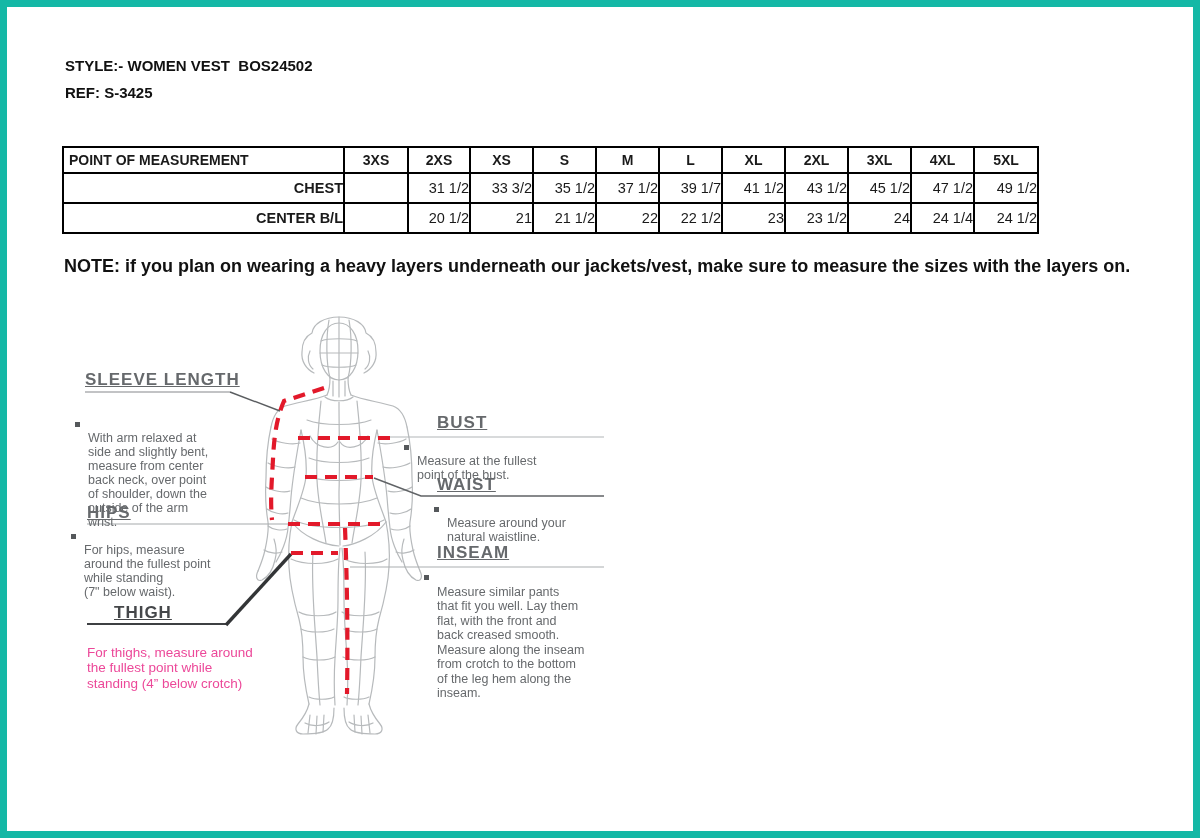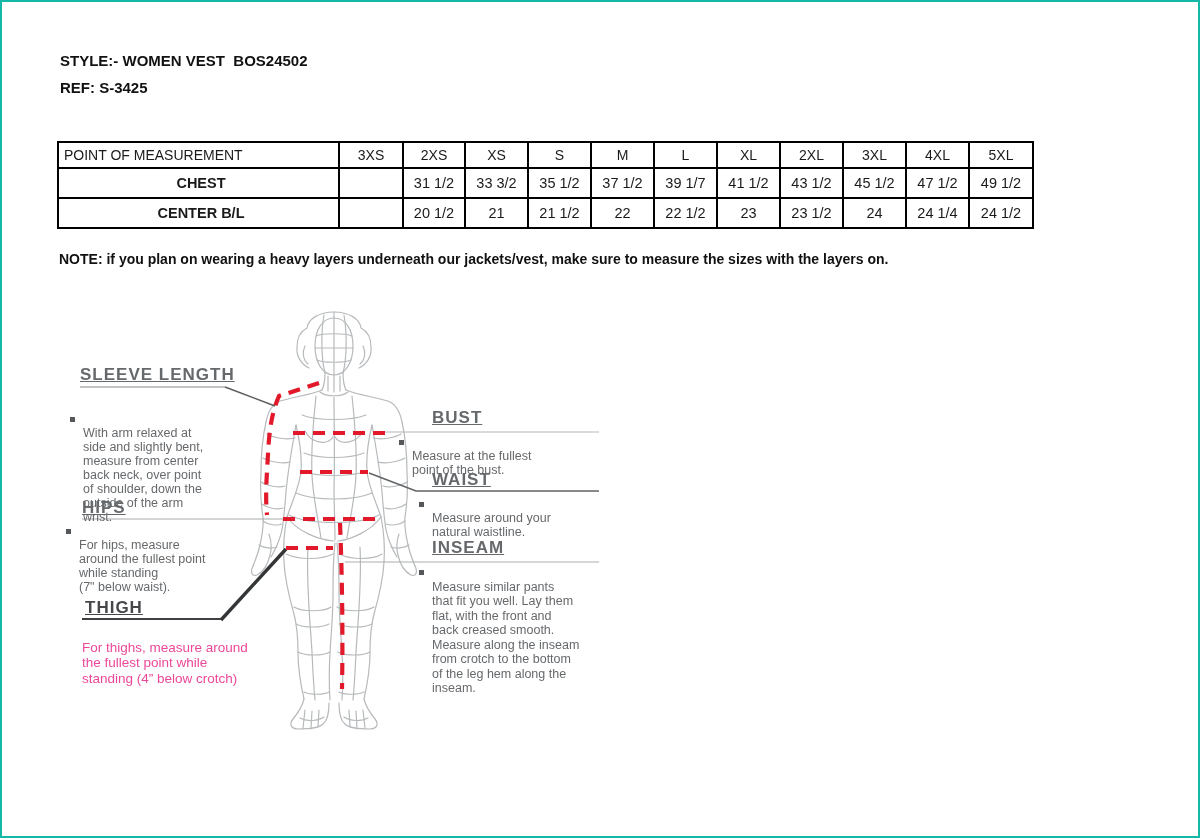--- a/index.html
+++ b/index.html
@@ -1,42 +1,42 @@
 <!DOCTYPE html>
 <html><head>
 <meta charset="utf-8">
 <style>
   html,body{margin:0;padding:0;background:#e8e8e8;}
   .page{
     position:relative;width:1200px;height:838px;background:#ffffff;
     font-family:"Liberation Sans", sans-serif;color:#1a1a1a;
-    border:2px solid #14b8a6;box-sizing:border-box;overflow:hidden;margin:0 auto;
+    border:7px solid #14b8a6;box-sizing:border-box;overflow:hidden;margin:0 auto;
   }
   .abs{position:absolute;}
   .doc-title{font-size:15px;font-weight:bold;white-space:pre-wrap;color:#111;}
-  .note{font-size:14px;font-weight:bold;color:#111;white-space:pre-wrap;}
+  .note{font-size:18px;font-weight:bold;color:#111;white-space:pre-wrap;}
 
   table.size-chart{
     border-collapse:collapse;table-layout:fixed;width:976px;
     font-family:"Liberation Sans", sans-serif;
   }
   table.size-chart th, table.size-chart td{
     border:2px solid #000;overflow:hidden;white-space:nowrap;
   }
-  table.size-chart th{height:24px;font-size:14px;font-weight:normal;text-align:center;padding:0 10px;}
+  table.size-chart th{height:24px;font-size:14px;font-weight:bold;text-align:center;padding:0 10px;}
   table.size-chart th.poml{text-align:left;padding-left:5px;}
-  table.size-chart td{height:28px;font-size:14.5px;text-align:center;padding:0 0 0 0;margin-left:40px;}
+  table.size-chart td{height:28px;font-size:14.5px;text-align:right;padding:0 0 0 0;margin-left:40px;}
   table.size-chart td.rowlabel{font-weight:bold;padding-left:5px;}
 
   .diagram-svg{position:absolute;left:0;top:0;width:1200px;height:838px;z-index:1;pointer-events:none;}
   .mg-title{
     position:absolute;z-index:2;font-size:17px;font-weight:600;letter-spacing:1px;
     color:#66696c;white-space:nowrap;text-decoration:underline;
   }
-  .mg-title.dark{color:#45474a;}
+  .mg-title.dark{color:#45474a;margin-left:24px;}
   .mg-para{
     position:absolute;z-index:2;font-size:12.5px;line-height:14px;color:#66696c;
     white-space:pre-line;padding-left:13px;
   }
   .mg-para.no-bullet{padding-left:0;font-size:13.5px;line-height:15.5px;color:#ec4899;}
   .mg-para .bullet{
     position:absolute;left:0;top:5px;width:5px;height:5px;background:#55585b;
   }
 </style>
 </head>
@@ -223,21 +223,21 @@
 standing (4” below crotch)</span>
   </div>
 
   <div class="mg-title" style="left:430px;top:406px;">BUST</div>
   <div class="mg-para" style="left:397px;top:433px;width:170px;">
     <span class="bullet"></span><span>Measure at the fullest
 point of the bust.</span>
   </div>
 
   <div class="mg-title" style="left:430px;top:468px;">WAIST</div>
-  <div class="mg-para" style="left:417px;top:495px;width:170px;">
+  <div class="mg-para" style="left:427px;top:495px;width:170px;">
     <span class="bullet"></span><span>Measure around your
 natural waistline.</span>
   </div>
 
   <div class="mg-title" style="left:430px;top:536px;">INSEAM</div>
   <div class="mg-para" style="left:417px;top:563px;width:182px;line-height:14.5px;">
     <span class="bullet"></span><span>Measure similar pants
 that fit you well. Lay them
 flat, with the front and
 back creased smooth.

